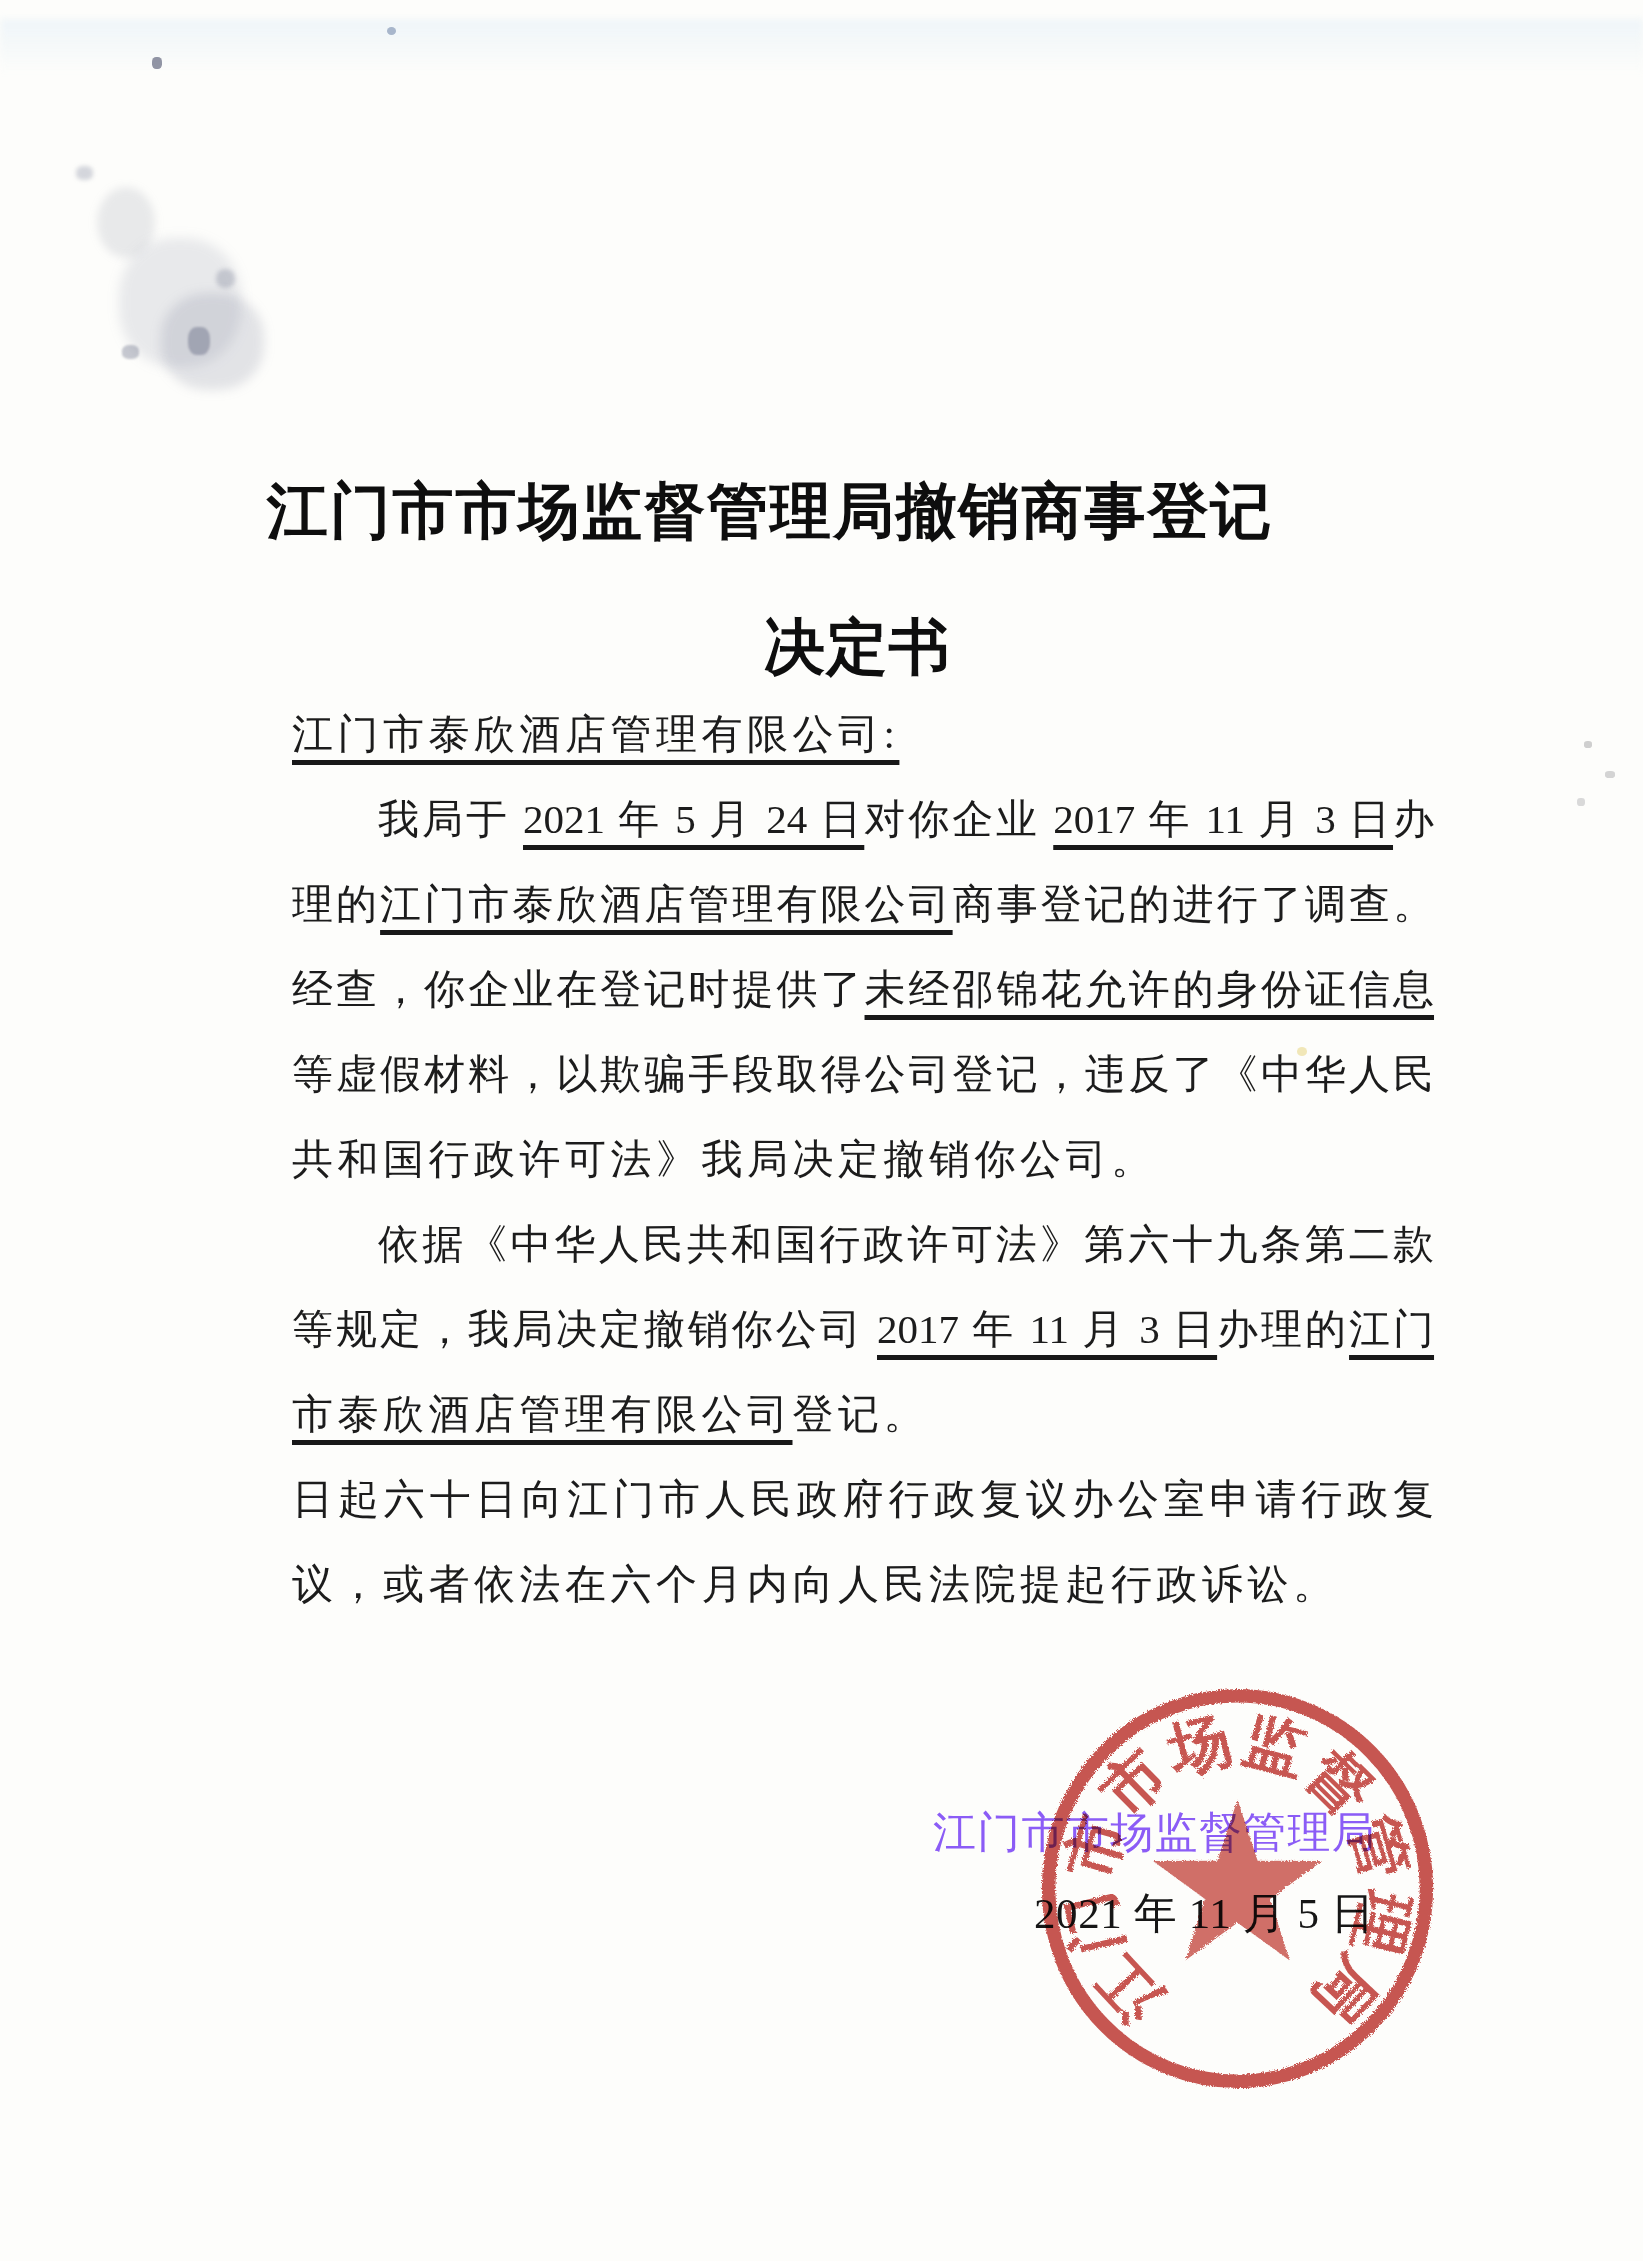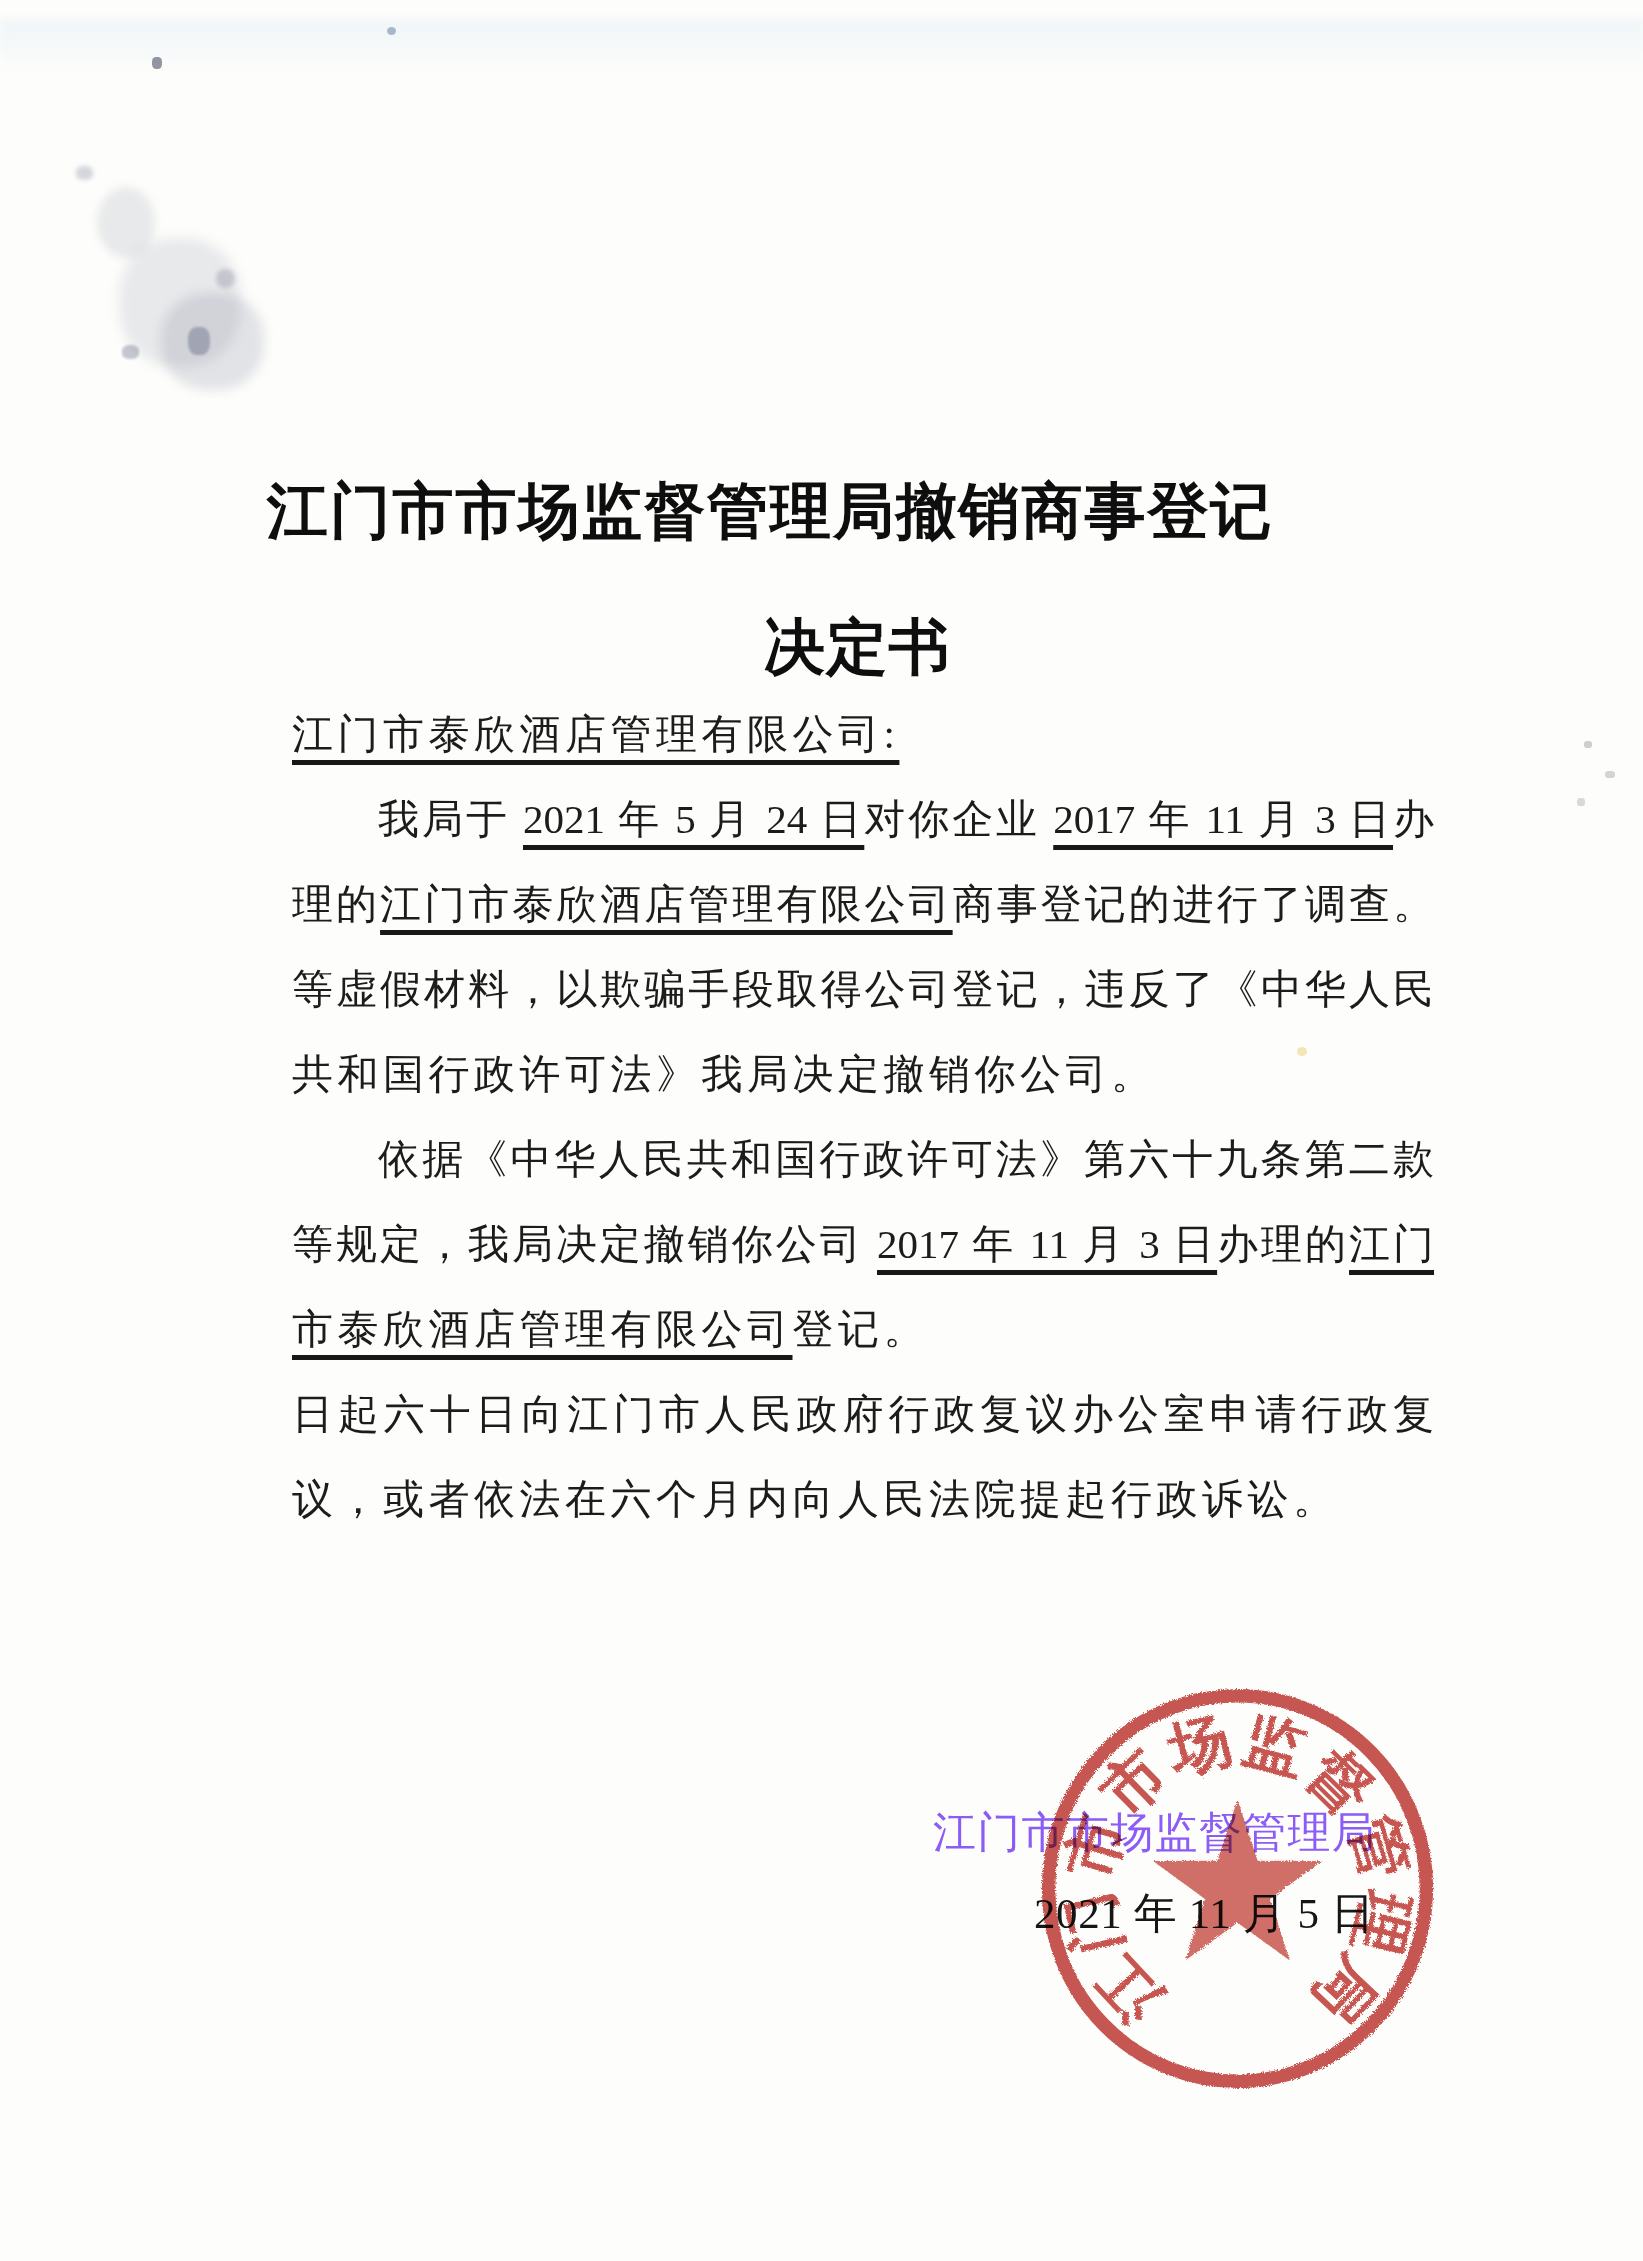--- a/index.html
+++ b/index.html
@@ -78,20 +78,21 @@
       <div class="artifact" style="left: 1297px; top: 1047px; width: 10.3px; height: 9px; background: rgba(232, 214, 130, 0.55); opacity: 1; filter: blur(0.6px); border-radius: 50%;"></div>
     </div>
 
   <div class="title-line1">江门市市场监督管理局撤销商事登记</div>
   <div class="title-line2">决定书</div>
 
   <div class="body-lines" id="body-lines">
       <div class="line"><span class="u">江门市泰欣酒店管理有限公司:</span></div>
       <div class="line jst ind"><span>我局于 </span><span class="u">2021 年 5 月 24 日</span><span>对你企业 </span><span class="u">2017 年 11 月 3 日</span><span>办</span></div>
       <div class="line jst"><span>理的</span><span class="u">江门市泰欣酒店管理有限公司</span><span>商事登记的进行了调查。</span></div>
+      <div class="line jst"><span>经查，你企业在登记时提供了</span><span class="u">未经邵锦花允许的身份证信息</span></div>
       <div class="line jst"><span>等虚假材料，以欺骗手段取得公司登记，违反了《中华人民</span></div>
       <div class="line"><span>共和国行政许可法》我局决定撤销你公司。</span></div>
       <div class="line jst ind"><span>依据《中华人民共和国行政许可法》第六十九条第二款</span></div>
       <div class="line jst"><span>等规定，我局决定撤销你公司 </span><span class="u">2017 年 11 月 3 日</span><span>办理的</span><span class="u">江门</span></div>
       <div class="line"><span class="u">市泰欣酒店管理有限公司</span><span>登记。</span></div>
       <div class="line jst"><span>日起六十日向江门市人民政府行政复议办公室申请行政复</span></div>
       <div class="line"><span>议，或者依法在六个月内向人民法院提起行政诉讼。</span></div>
     </div>
 
   <div class="signature">江门市市场监督管理局</div>

